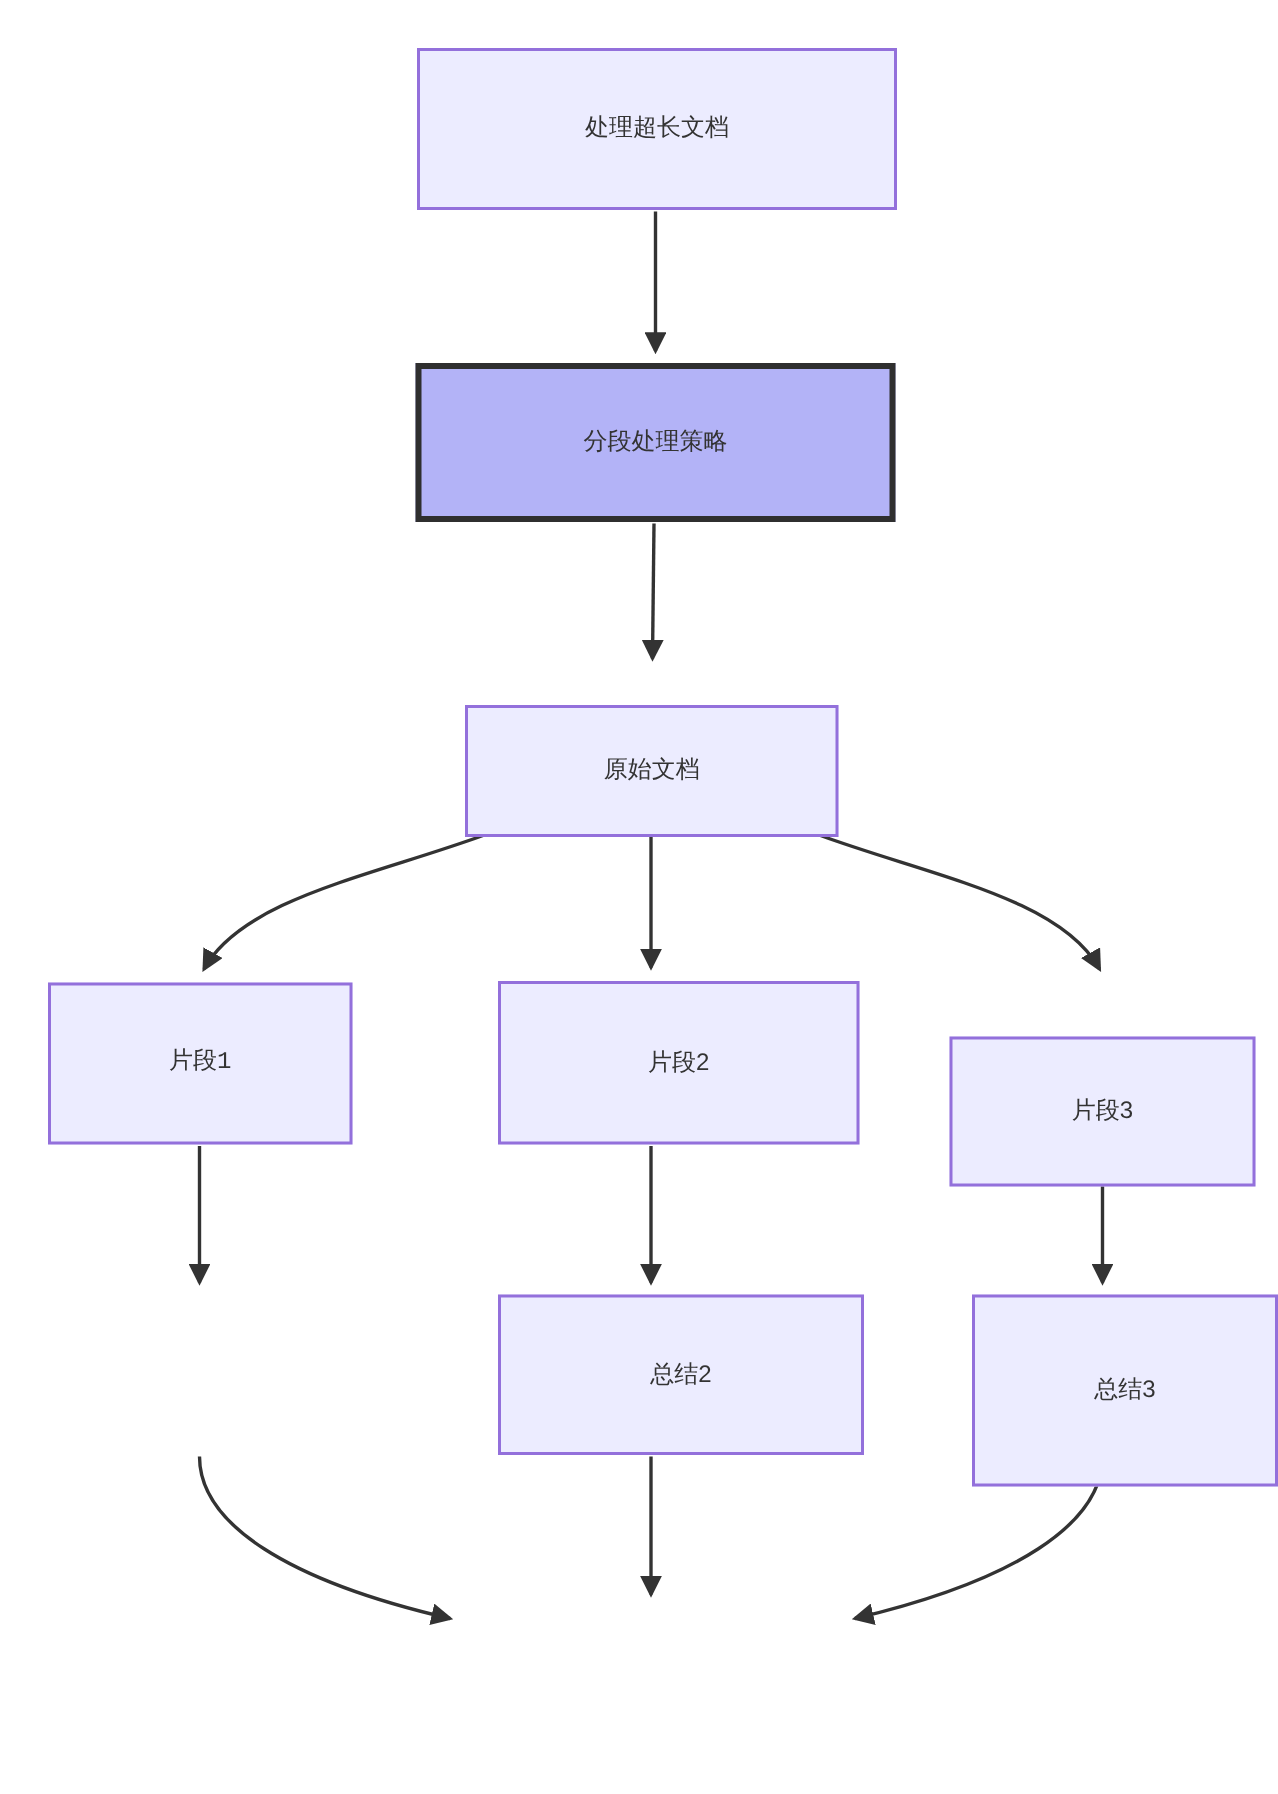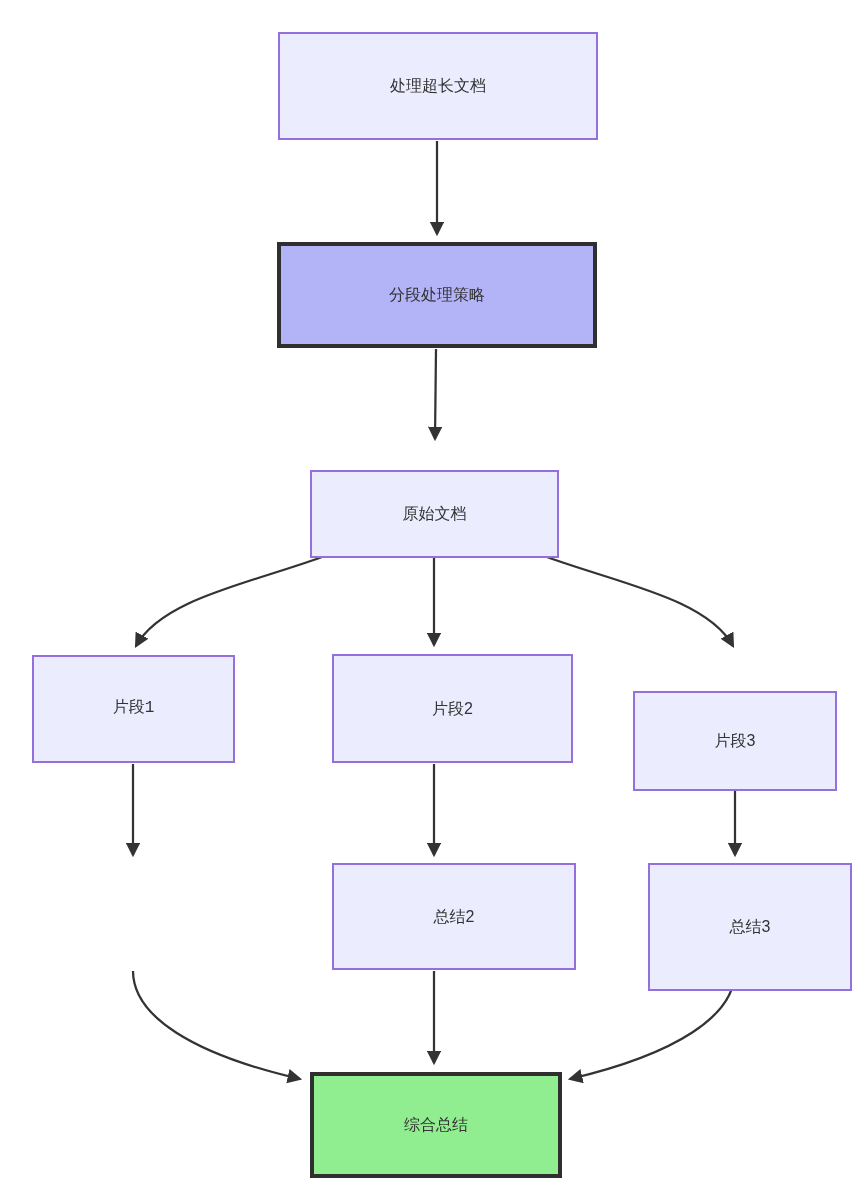--- a/index.html
+++ b/index.html
@@ -111,17 +111,14 @@
 
 
   <div class="node" id="node-e2">
     <span>总结2</span>
   </div>
 
   <div class="node" id="node-e3">
     <span>总结3</span>
   </div>
 
-  <div class="node success" id="node-f">
-    <span>综合总结</span>
-  </div>
 
 </div>
 
 </body></html>

